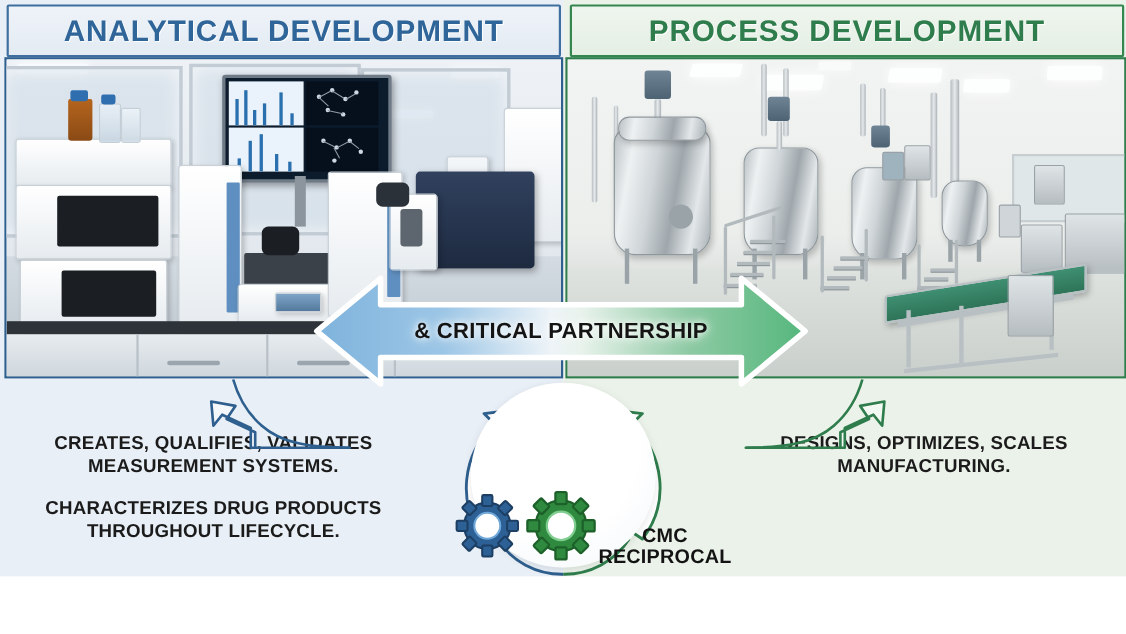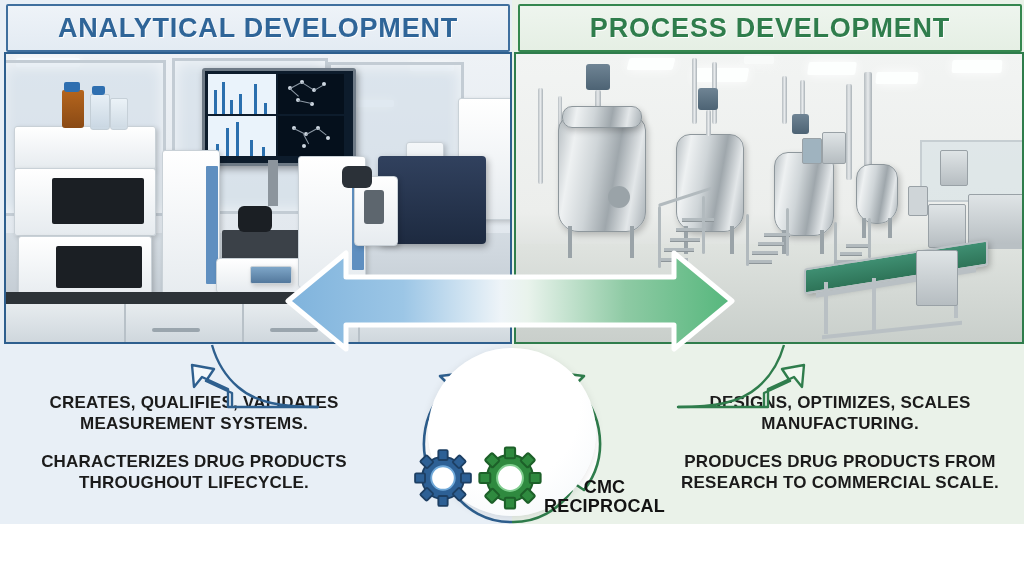--- a/index.html
+++ b/index.html
@@ -370,30 +370,30 @@
         <linearGradient id="dblstroke" x1="0" y1="0" x2="1" y2="0">
           <stop offset="0%" stop-color="#ffffff"></stop>
           <stop offset="45%" stop-color="#ffffff"></stop>
           <stop offset="55%" stop-color="#ffffff"></stop>
           <stop offset="100%" stop-color="#ffffff"></stop>
         </linearGradient>
       </defs>
       <path d="M4,54 L62,6 L62,30 L390,30 L390,6 L448,54 L390,102 L390,78 L62,78 L62,102 Z" fill="url(#dblgrad)" stroke="url(#dblstroke)" stroke-width="5" stroke-linejoin="round"></path>
     </svg>
     <div class="arrow-label">
+      <span>&amp; CRITICAL PARTNERSHIP</span>
     </div>
   </div>
 
   <div class="body-txt left">
     <p>CREATES, QUALIFIES, VALIDATES MEASUREMENT SYSTEMS.</p>
     <p>CHARACTERIZES DRUG PRODUCTS THROUGHOUT LIFECYCLE.</p>
   </div>
   <div class="body-txt right">
     <p>DESIGNS, OPTIMIZES, SCALES MANUFACTURING.</p>
-    <p>PRODUCES DRUG PRODUCTS FROM RESEARCH TO COMMERCIAL SCALE.</p>
   </div>
 
   <div class="cmc">
     <svg width="216" height="196" viewBox="0 0 216 196" style="position:absolute;left:0;top:0;">
 
       <path d="M36,150 A76,76 0 0 1 46,46 L36,36 L70,32 L66,66 L56,56 A66,66 0 0 0 48,142 Z" fill="#ffffff" stroke="#2e5f8e" stroke-width="2.6" stroke-linejoin="round"></path>
       <path d="M180,150 A76,76 0 0 0 170,46 L180,36 L146,32 L150,66 L160,56 A66,66 0 0 1 168,142 Z" fill="#ffffff" stroke="#2f7d4c" stroke-width="2.6" stroke-linejoin="round"></path>
       <path d="M48,150 A70,70 0 0 0 108,182" fill="none" stroke="#2e5f8e" stroke-width="2.6"></path>
       <path d="M168,150 A70,70 0 0 1 108,182" fill="none" stroke="#2f7d4c" stroke-width="2.6"></path>
     </svg>

